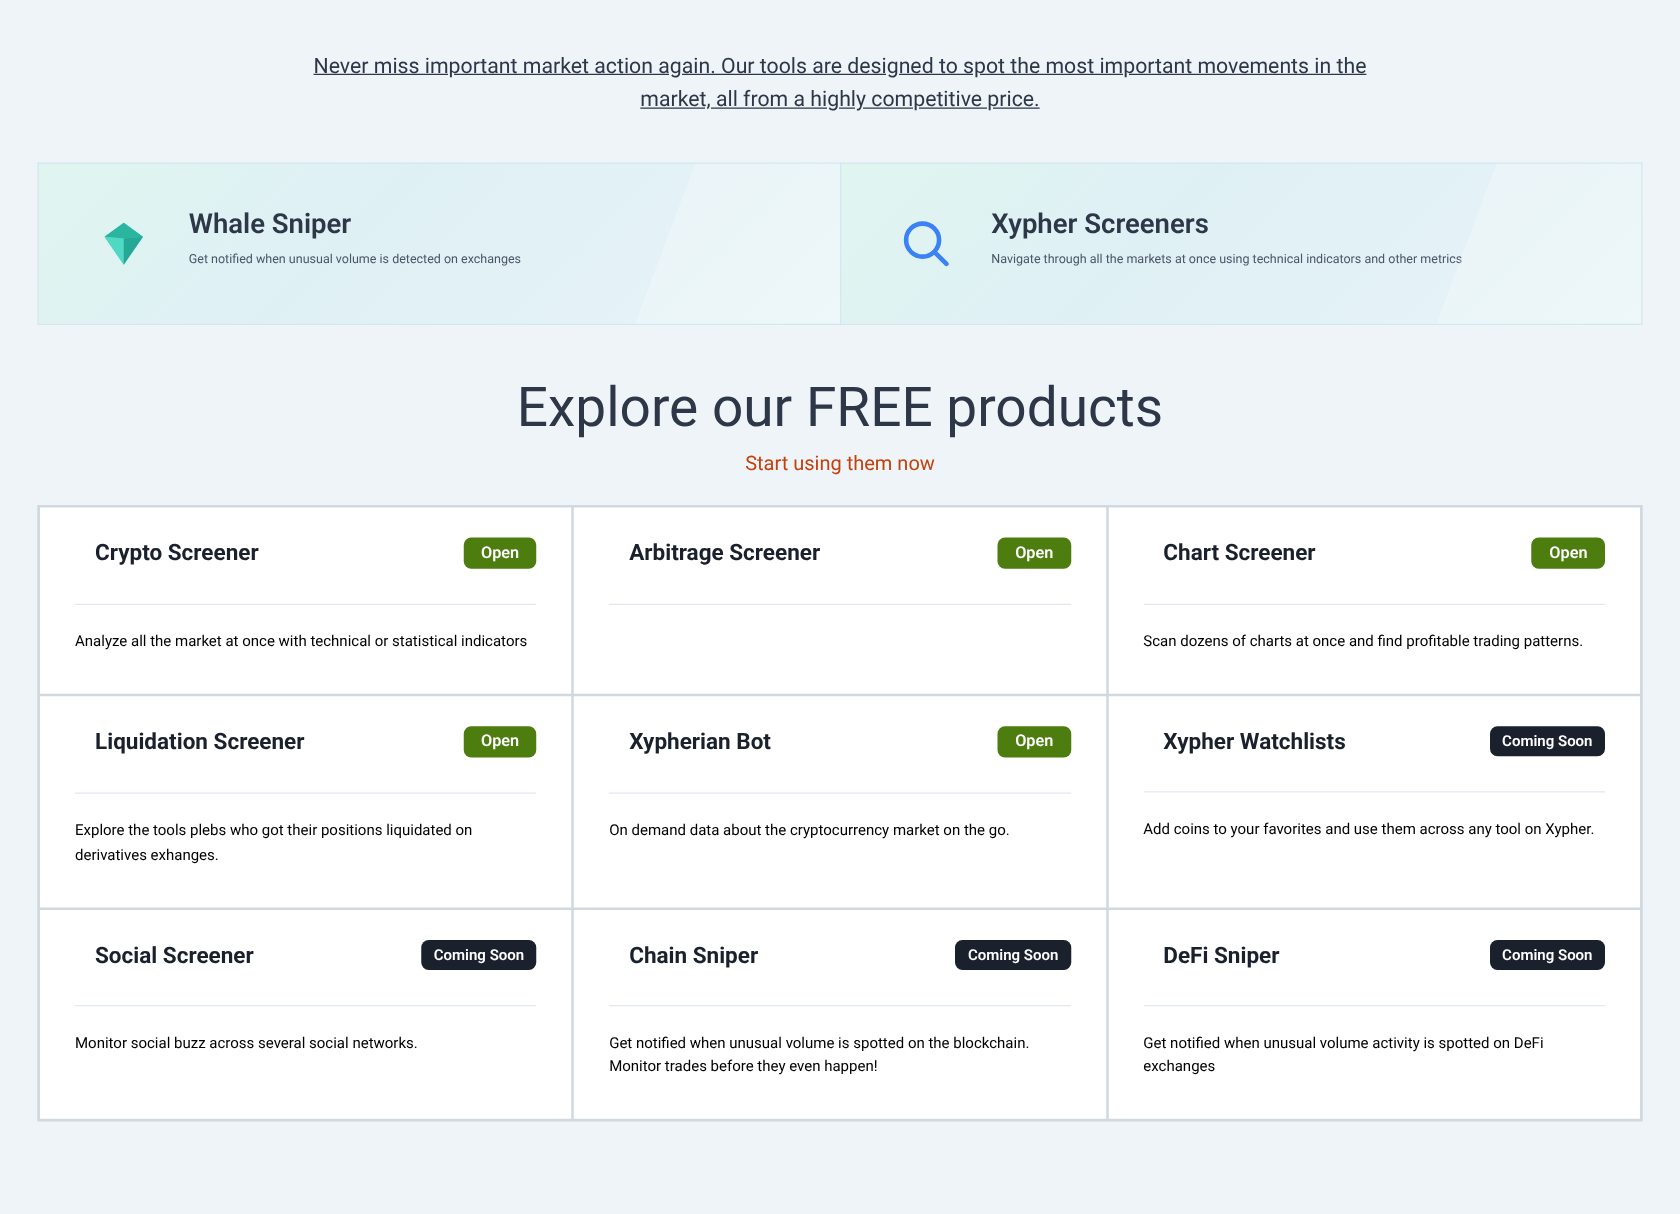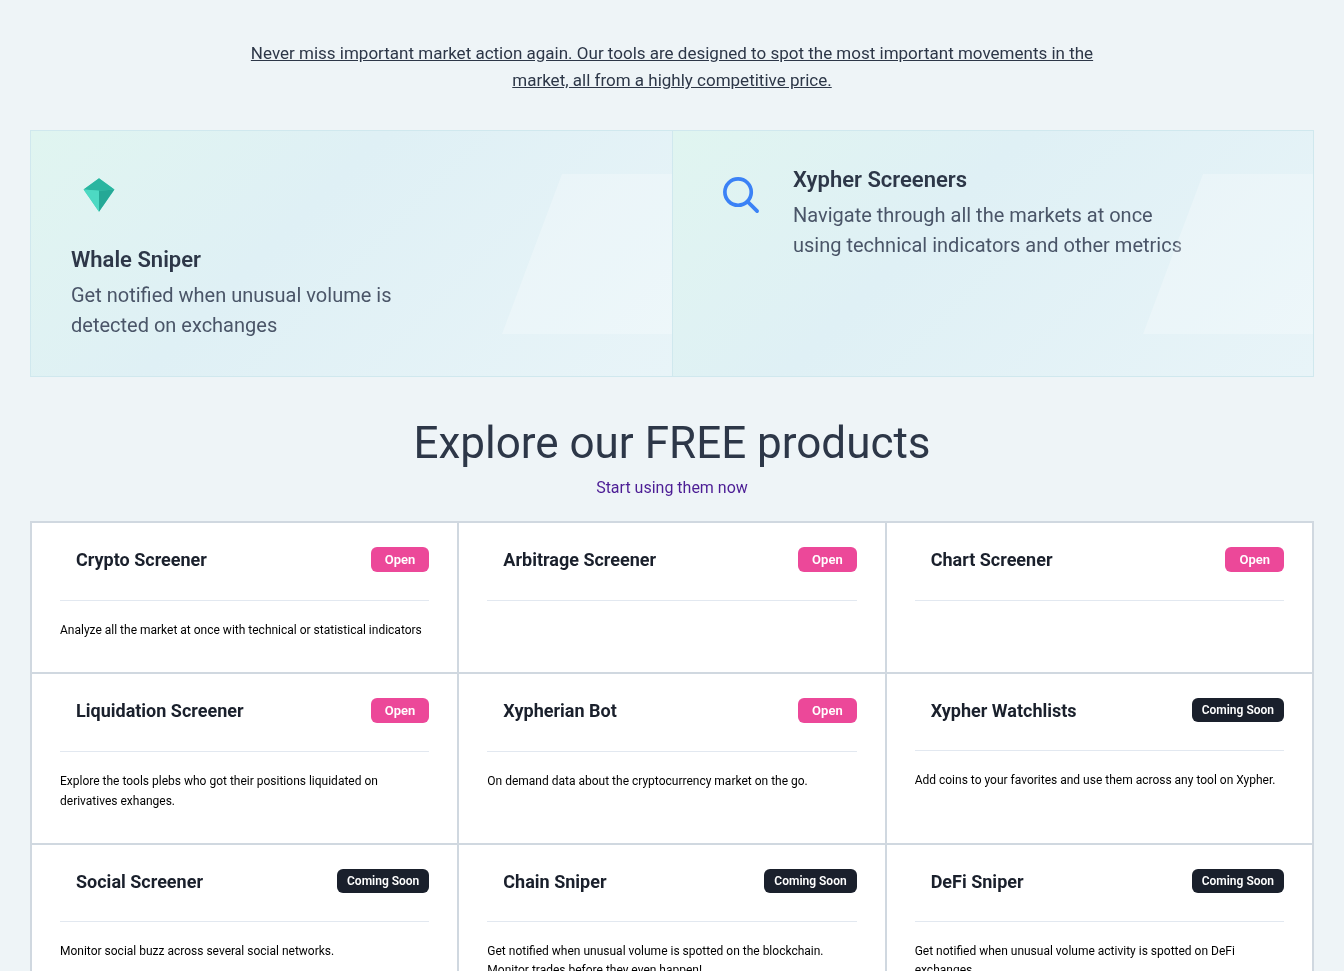--- a/index.html
+++ b/index.html
@@ -52,21 +52,20 @@
       display: flex;
       align-items: flex-start;
       gap: 24px;
       position: relative;
       overflow: hidden;
       border: 1px solid #d0e8ee;
     }
 
     .promo-card:first-child {
       border-right: none;
-      flex-direction: column;
     }
 
     .promo-card-bg-shape {
       position: absolute;
       right: -30px;
       top: 50%;
       transform: translateY(-50%);
       width: 200px;
       height: 160px;
       background: rgba(255,255,255,0.25);
@@ -95,21 +94,21 @@
     .promo-card-content {}
 
     .promo-card-title {
       font-size: 22px;
       font-weight: 600;
       color: #2d3748;
       margin-bottom: 8px;
     }
 
     .promo-card-desc {
-      font-size: 20px;
+      font-size: 10px;
       color: #4a5568;
       line-height: 1.5;
       max-width: 400px;
     }
 
     .section-heading {
       text-align: center;
       margin-bottom: 8px;
     }
 
@@ -121,21 +120,21 @@
     }
 
     .section-title strong {
       font-weight: 400;
       color: #2d3748;
     }
 
     .section-subtitle {
       text-align: center;
       font-size: 16px;
-      color: #4c1d95;
+      color: #c2410c;
       margin-bottom: 24px;
     }
 
     .products-grid {
       display: grid;
       grid-template-columns: repeat(3, 1fr);
       gap: 0;
       border: 1px solid #d0d8e0;
       background: #d0d8e0;
     }
@@ -156,21 +155,21 @@
     }
 
     .product-title {
       font-size: 18px;
       font-weight: 700;
       color: #1a202c;
       padding-top: 2px;
     }
 
     .badge-open {
-      background: #ec4899;
+      background: #4d7c0f;
       color: #ffffff;
       font-size: 13px;
       font-weight: 600;
       padding: 5px 14px;
       border-radius: 6px;
       white-space: nowrap;
       flex-shrink: 0;
     }
 
     .badge-coming-soon {
@@ -261,20 +260,21 @@
           <span class="badge-open">Open</span>
         </div>
         <div class="divider-line"></div>
       </div>
       <div class="product-card">
         <div class="product-card-header">
           <div class="product-title">Chart Screener</div>
           <span class="badge-open">Open</span>
         </div>
         <div class="divider-line"></div>
+        <p class="product-desc">Scan dozens of charts at once and find profitable trading patterns.</p>
       </div>
       <div class="product-card">
         <div class="product-card-header">
           <div class="product-title">Liquidation Screener</div>
           <span class="badge-open">Open</span>
         </div>
         <div class="divider-line"></div>
         <p class="product-desc">Explore the tools plebs who got their positions liquidated on derivatives exhanges.</p>
       </div>
       <div class="product-card">

